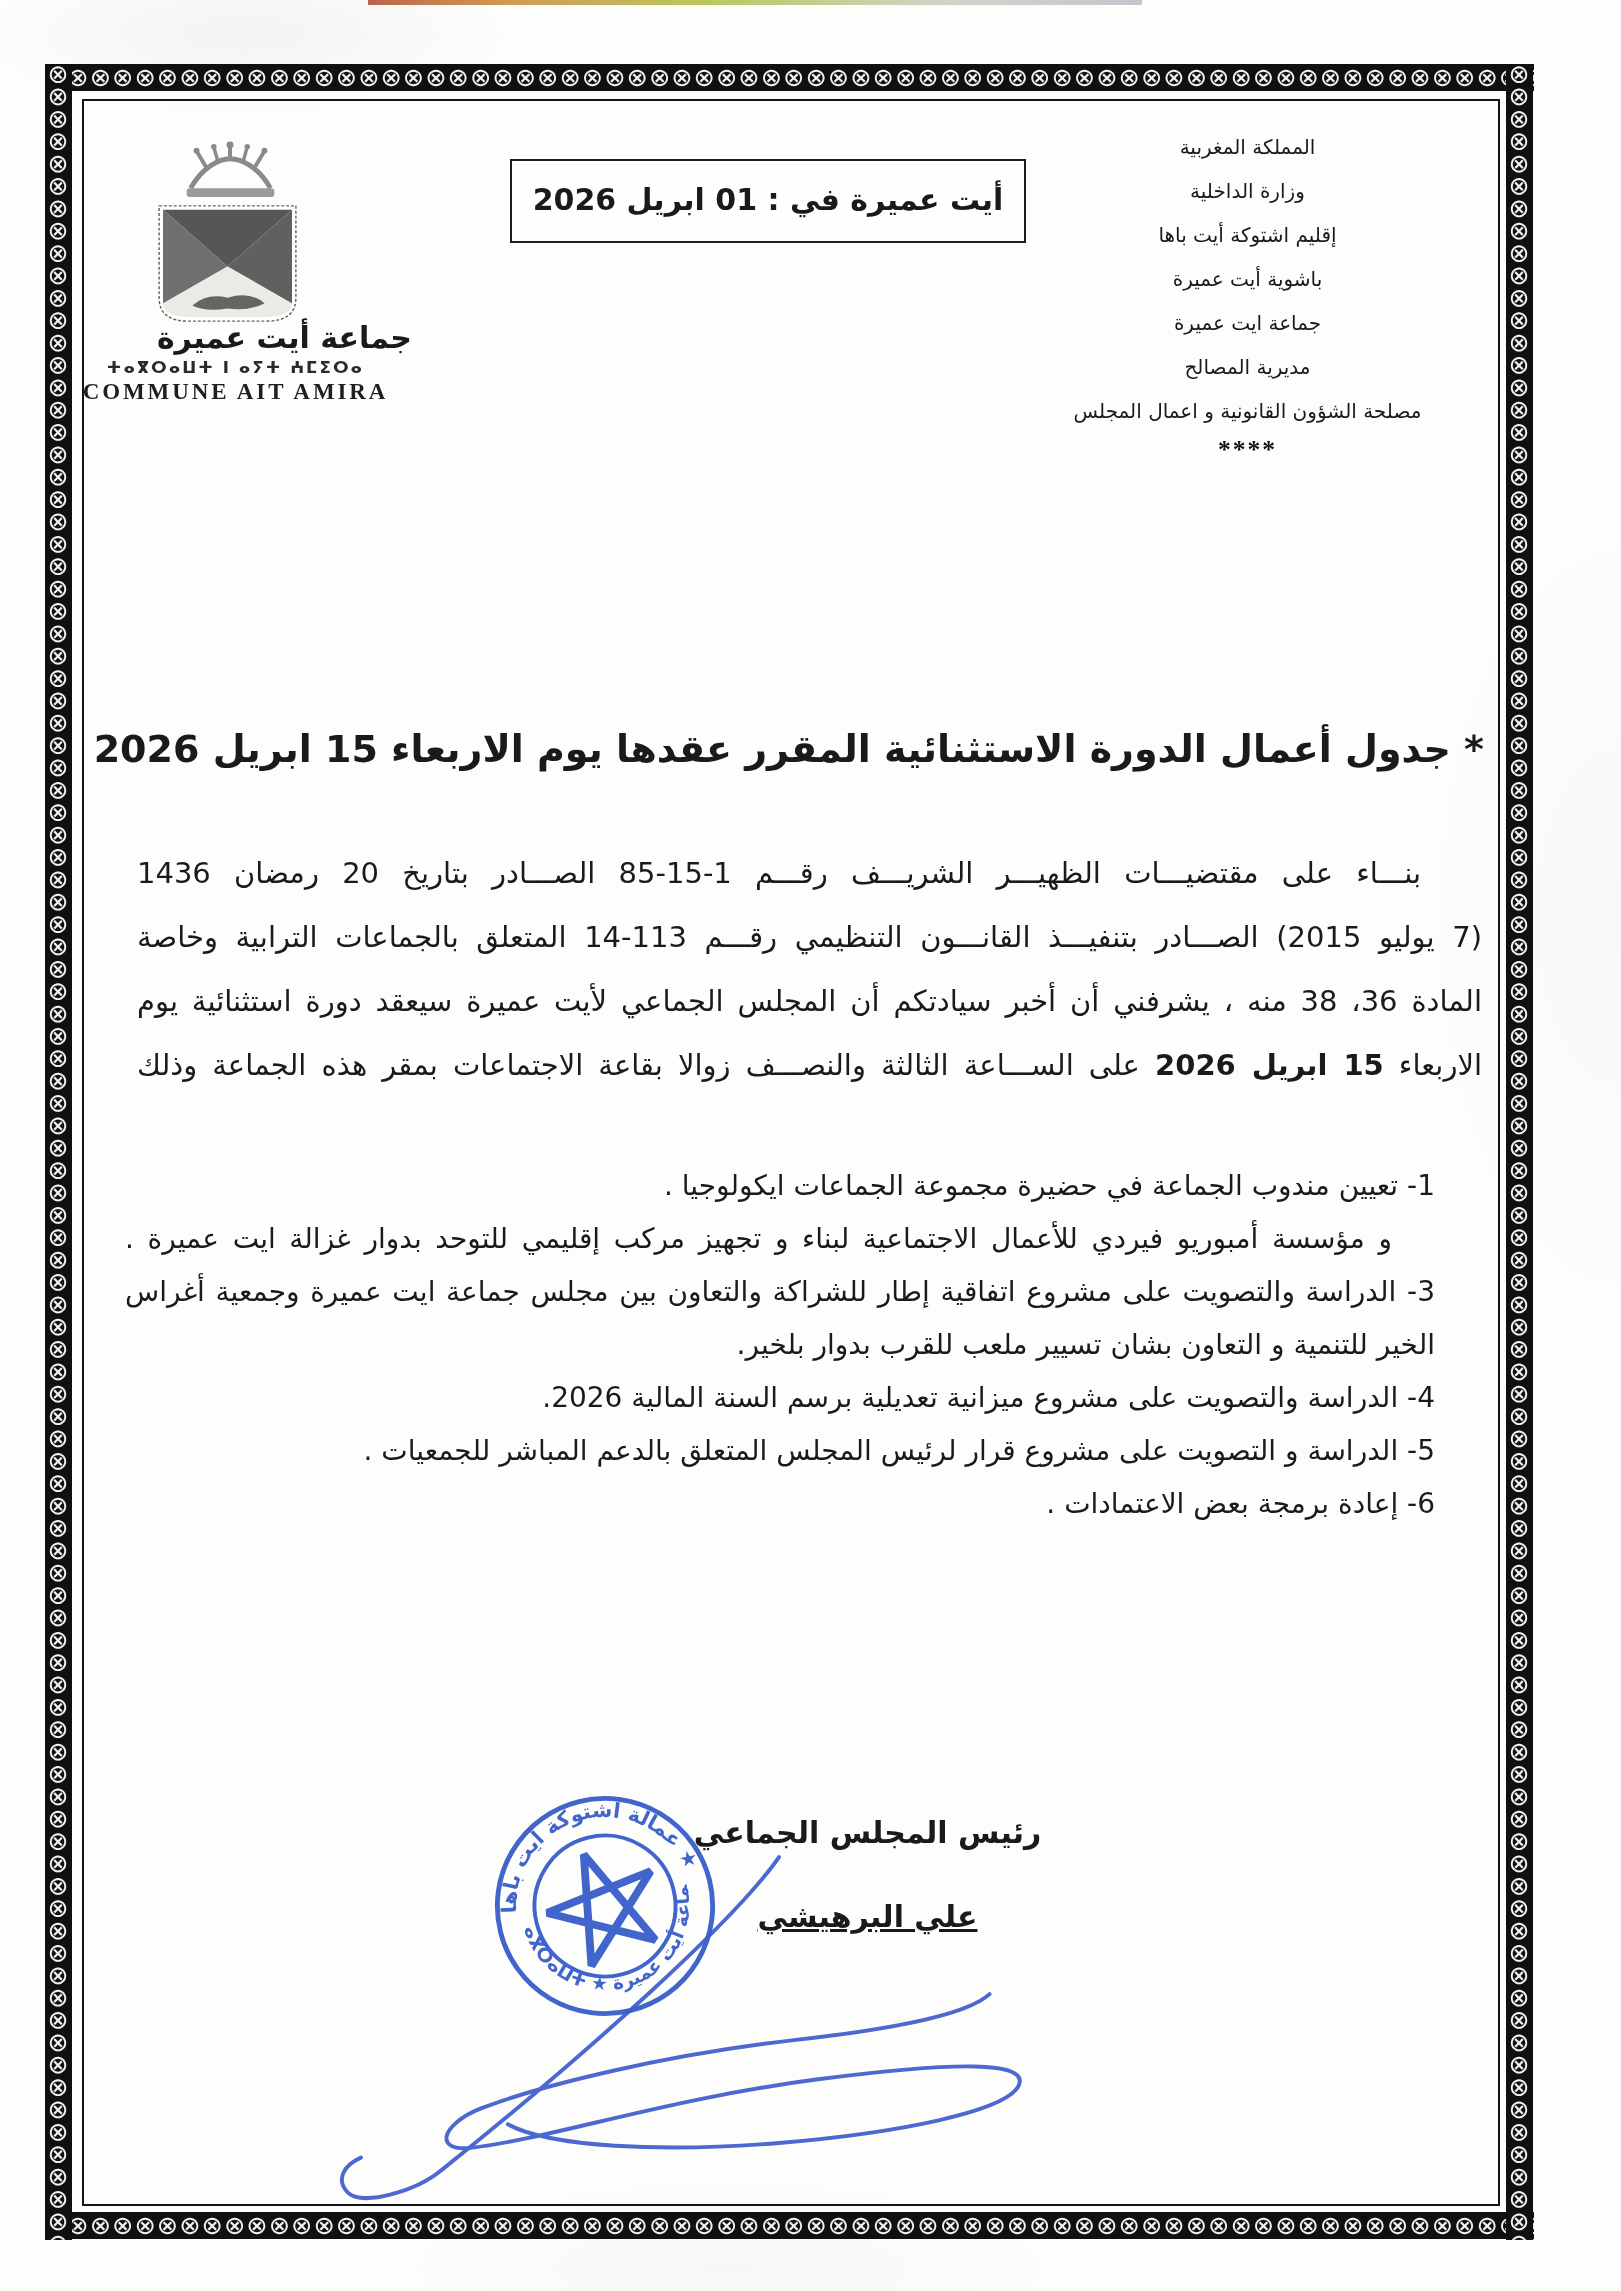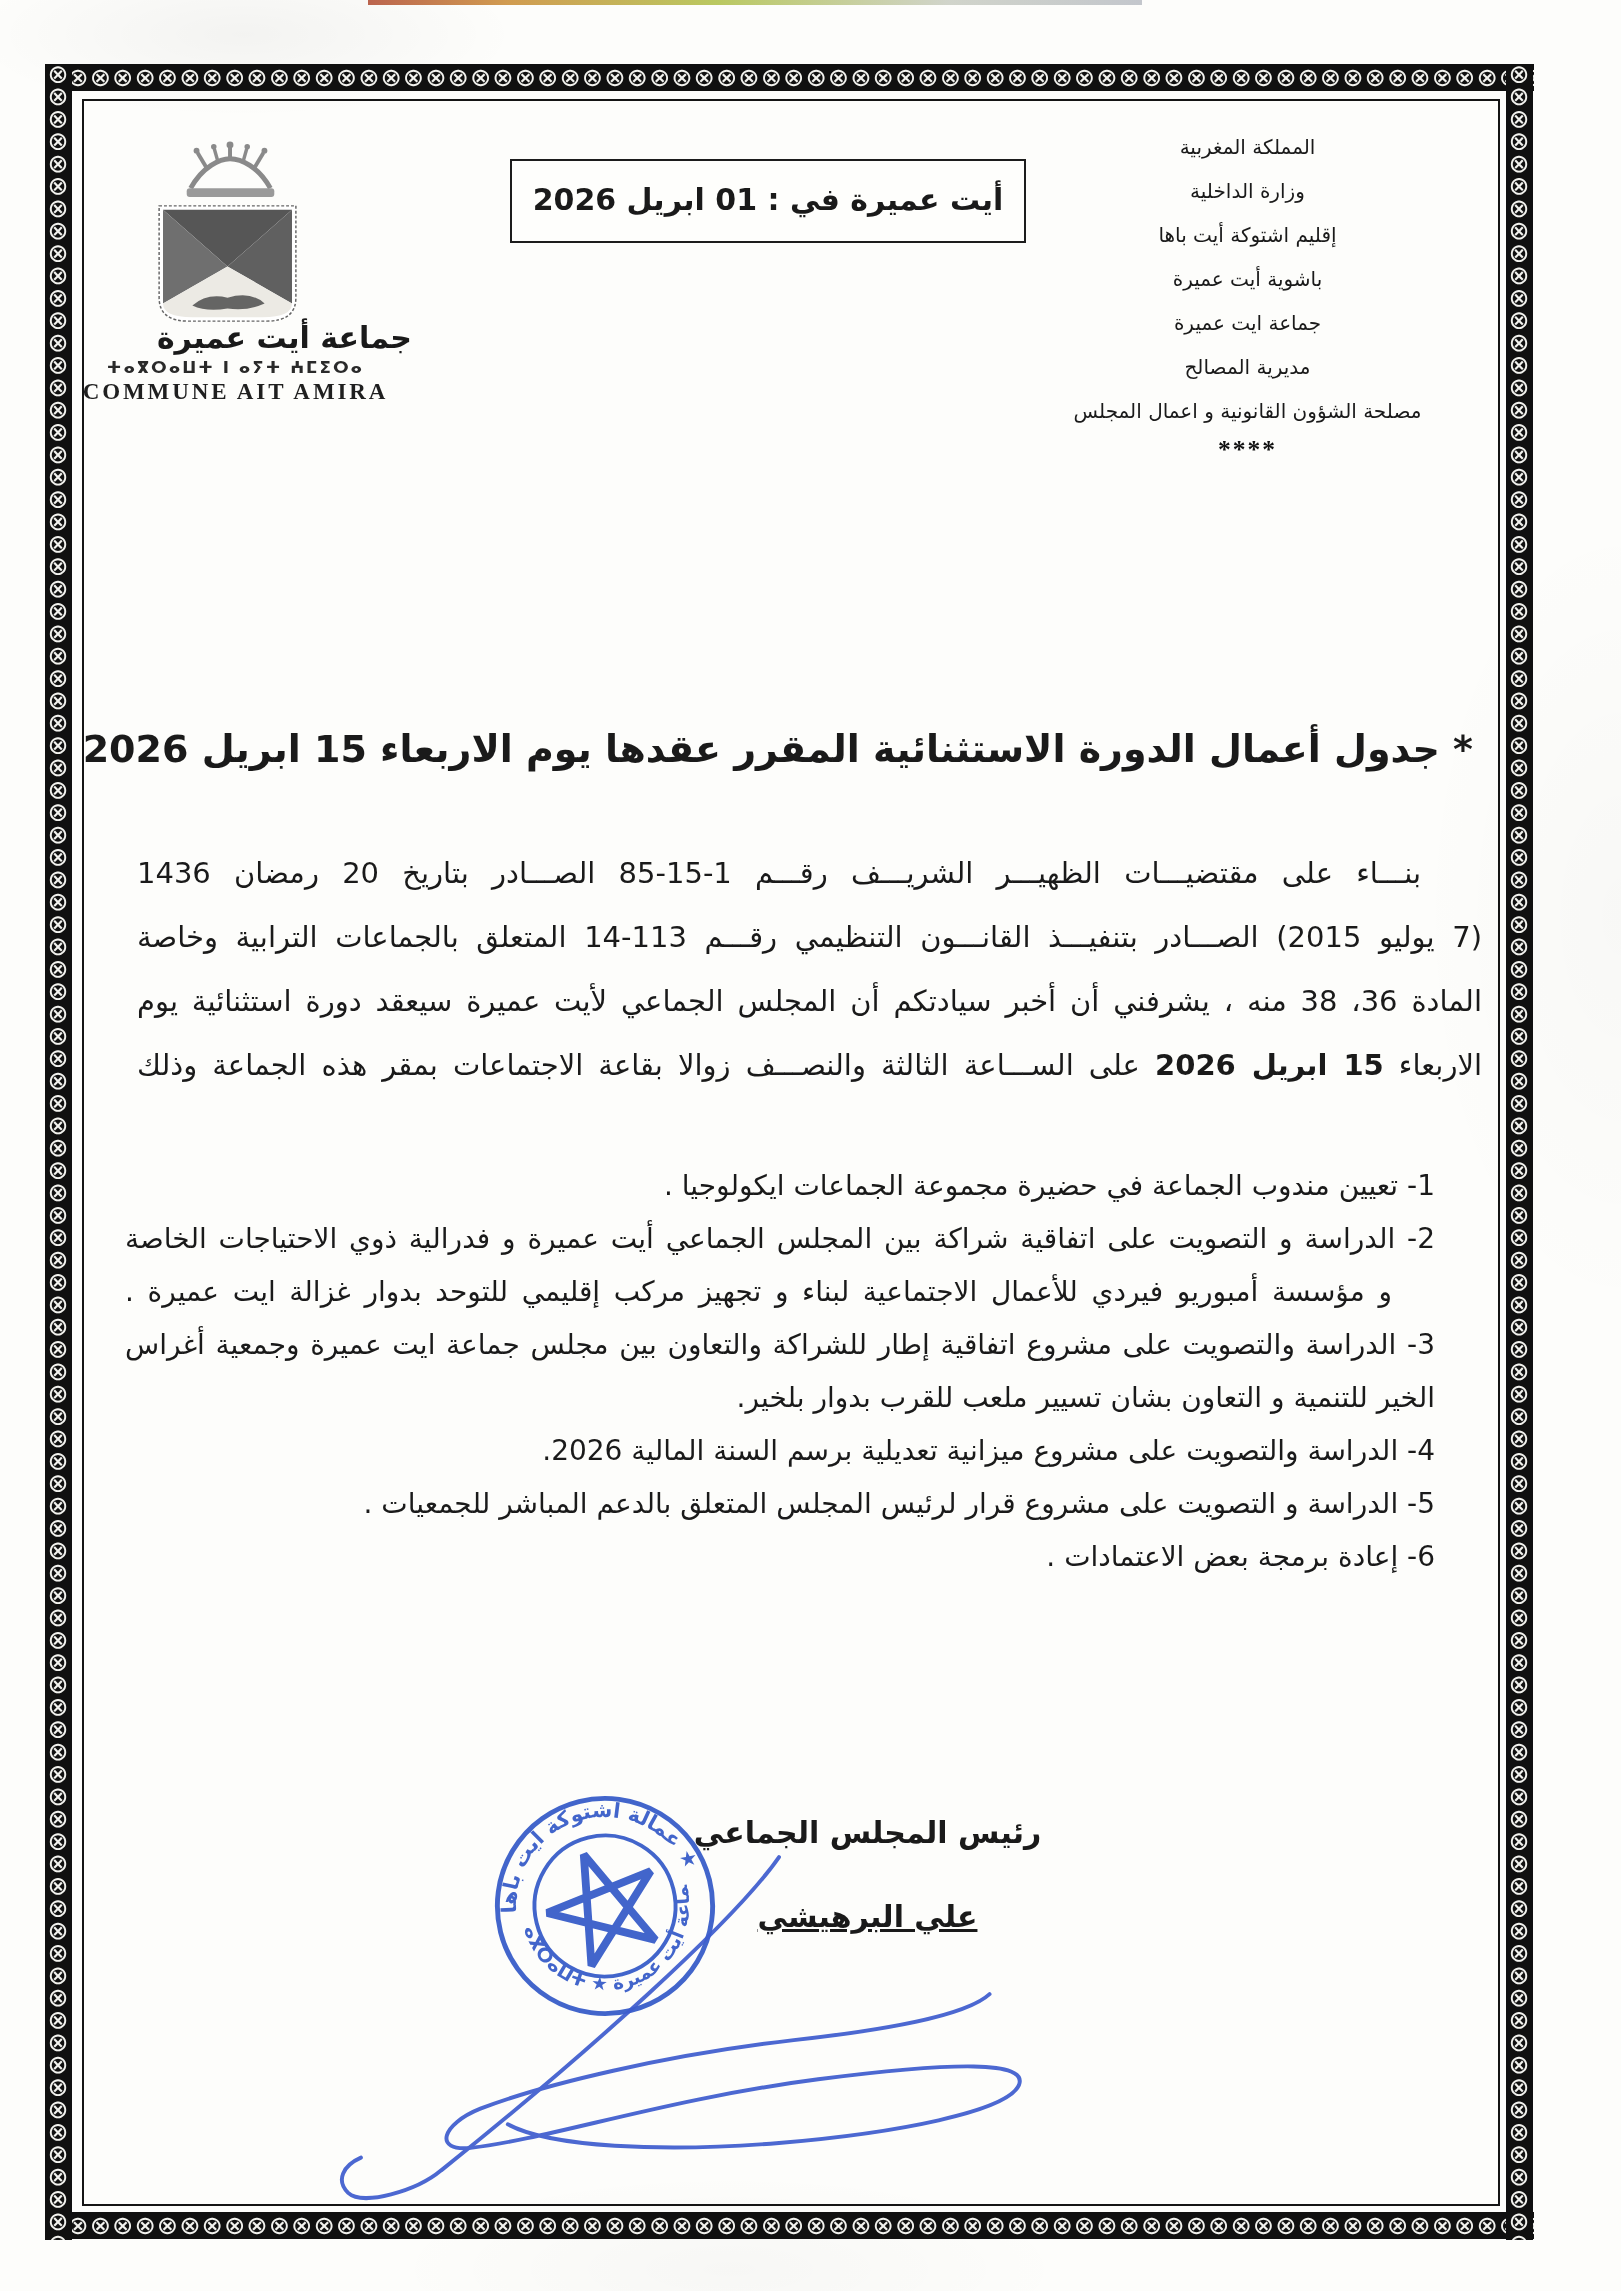--- a/index.html
+++ b/index.html
@@ -30,21 +30,21 @@
       font-family:"DejaVu Sans",sans-serif;color:#2a2a2a;font-weight:bold;}
   .logo-latin{left:59px;top:379px;width:353px;text-align:center;font-size:23px;font-weight:bold;
       font-family:"Liberation Serif",serif;letter-spacing:2.9px;color:#1f1f1f;}
   
   .date-box{left:510px;top:159px;width:512px;height:80px;border:2.9px solid #1c1c1c;background:#fefefc;}
   .date-box .txt{width:100%;line-height:78px;text-align:center;font-size:30px;font-weight:bold;}
   
   .hdr{left:995px;top:125px;width:505px;text-align:center;font-size:20px;line-height:44px;}
   .hdr-stars{left:995px;top:435px;width:505px;text-align:center;font-size:25.5px;font-weight:bold;letter-spacing:2px;color:#111;}
   
-  .title{left:126px;top:727px;width:1347px;text-align:center;font-size:38px;font-weight:bold;white-space:nowrap;}
+  .title{left:137px;top:727px;width:1347px;text-align:center;font-size:38px;font-weight:bold;white-space:nowrap;}
   
   .body-block{left:137px;top:841px;width:1345px;font-size:29px;}
   .bline{height:64px;line-height:64px;white-space:nowrap;overflow:visible;}
   .jst{text-align:justify;text-align-last:justify;text-justify:inter-word;}
   .rgt{text-align:right;}
   .ctr{text-align:right;}
   .indent1{padding-right:61px;}
   
   .agenda{left:125px;top:1159px;width:1310px;font-size:28px;}
   .aline{height:53px;line-height:53px;white-space:nowrap;}
@@ -121,21 +121,20 @@
 
   <div class="abs ar body-block">
     <div class="bline jst indent1">بنـــاء على مقتضيـــات الظهيـــر الشريـــف رقـــم 1-15-85 الصـــادر بتاريخ 20 رمضان 1436</div>
     <div class="bline jst">(7 يوليو 2015) الصـــادر بتنفيـــذ القانـــون التنظيمي رقـــم 113-14 المتعلق بالجماعات الترابية وخاصة</div>
     <div class="bline jst">المادة 36، 38 منه ، يشرفني أن أخبر سيادتكم أن المجلس الجماعي لأيت عميرة سيعقد دورة استثنائية يوم</div>
     <div class="bline jst"><span>الاربعاء </span><span class="b">15 ابريل 2026</span><span> على الســـاعة الثالثة والنصـــف زوالا بقاعة الاجتماعات بمقر هذه الجماعة وذلك</span></div>
   </div>
 
   <div class="abs ar agenda">
     <div class="aline rgt">1- تعيين مندوب الجماعة في حضيرة مجموعة الجماعات ايكولوجيا .</div>
-    <div class="aline jst">2- الدراسة و التصويت على اتفاقية شراكة بين المجلس الجماعي أيت عميرة و فدرالية ذوي الاحتياجات الخاصة</div>
     <div class="aline jst hang">و مؤسسة أمبوريو فيردي للأعمال الاجتماعية لبناء و تجهيز مركب إقليمي للتوحد بدوار غزالة ايت عميرة .</div>
     <div class="aline jst">3- الدراسة والتصويت على مشروع اتفاقية إطار للشراكة والتعاون بين مجلس جماعة ايت عميرة وجمعية أغراس</div>
     <div class="aline ctr">الخير للتنمية و التعاون بشان تسيير ملعب للقرب بدوار بلخير.</div>
     <div class="aline rgt">4- الدراسة والتصويت على مشروع ميزانية تعديلية برسم السنة المالية 2026.</div>
     <div class="aline rgt">5- الدراسة و التصويت على مشروع قرار لرئيس المجلس المتعلق بالدعم المباشر للجمعيات .</div>
     <div class="aline rgt">6- إعادة برمجة بعض الاعتمادات .</div>
   </div>
 
   <div class="abs ar sig-block">
     <div class="sig-role">رئيس المجلس الجماعي</div>

